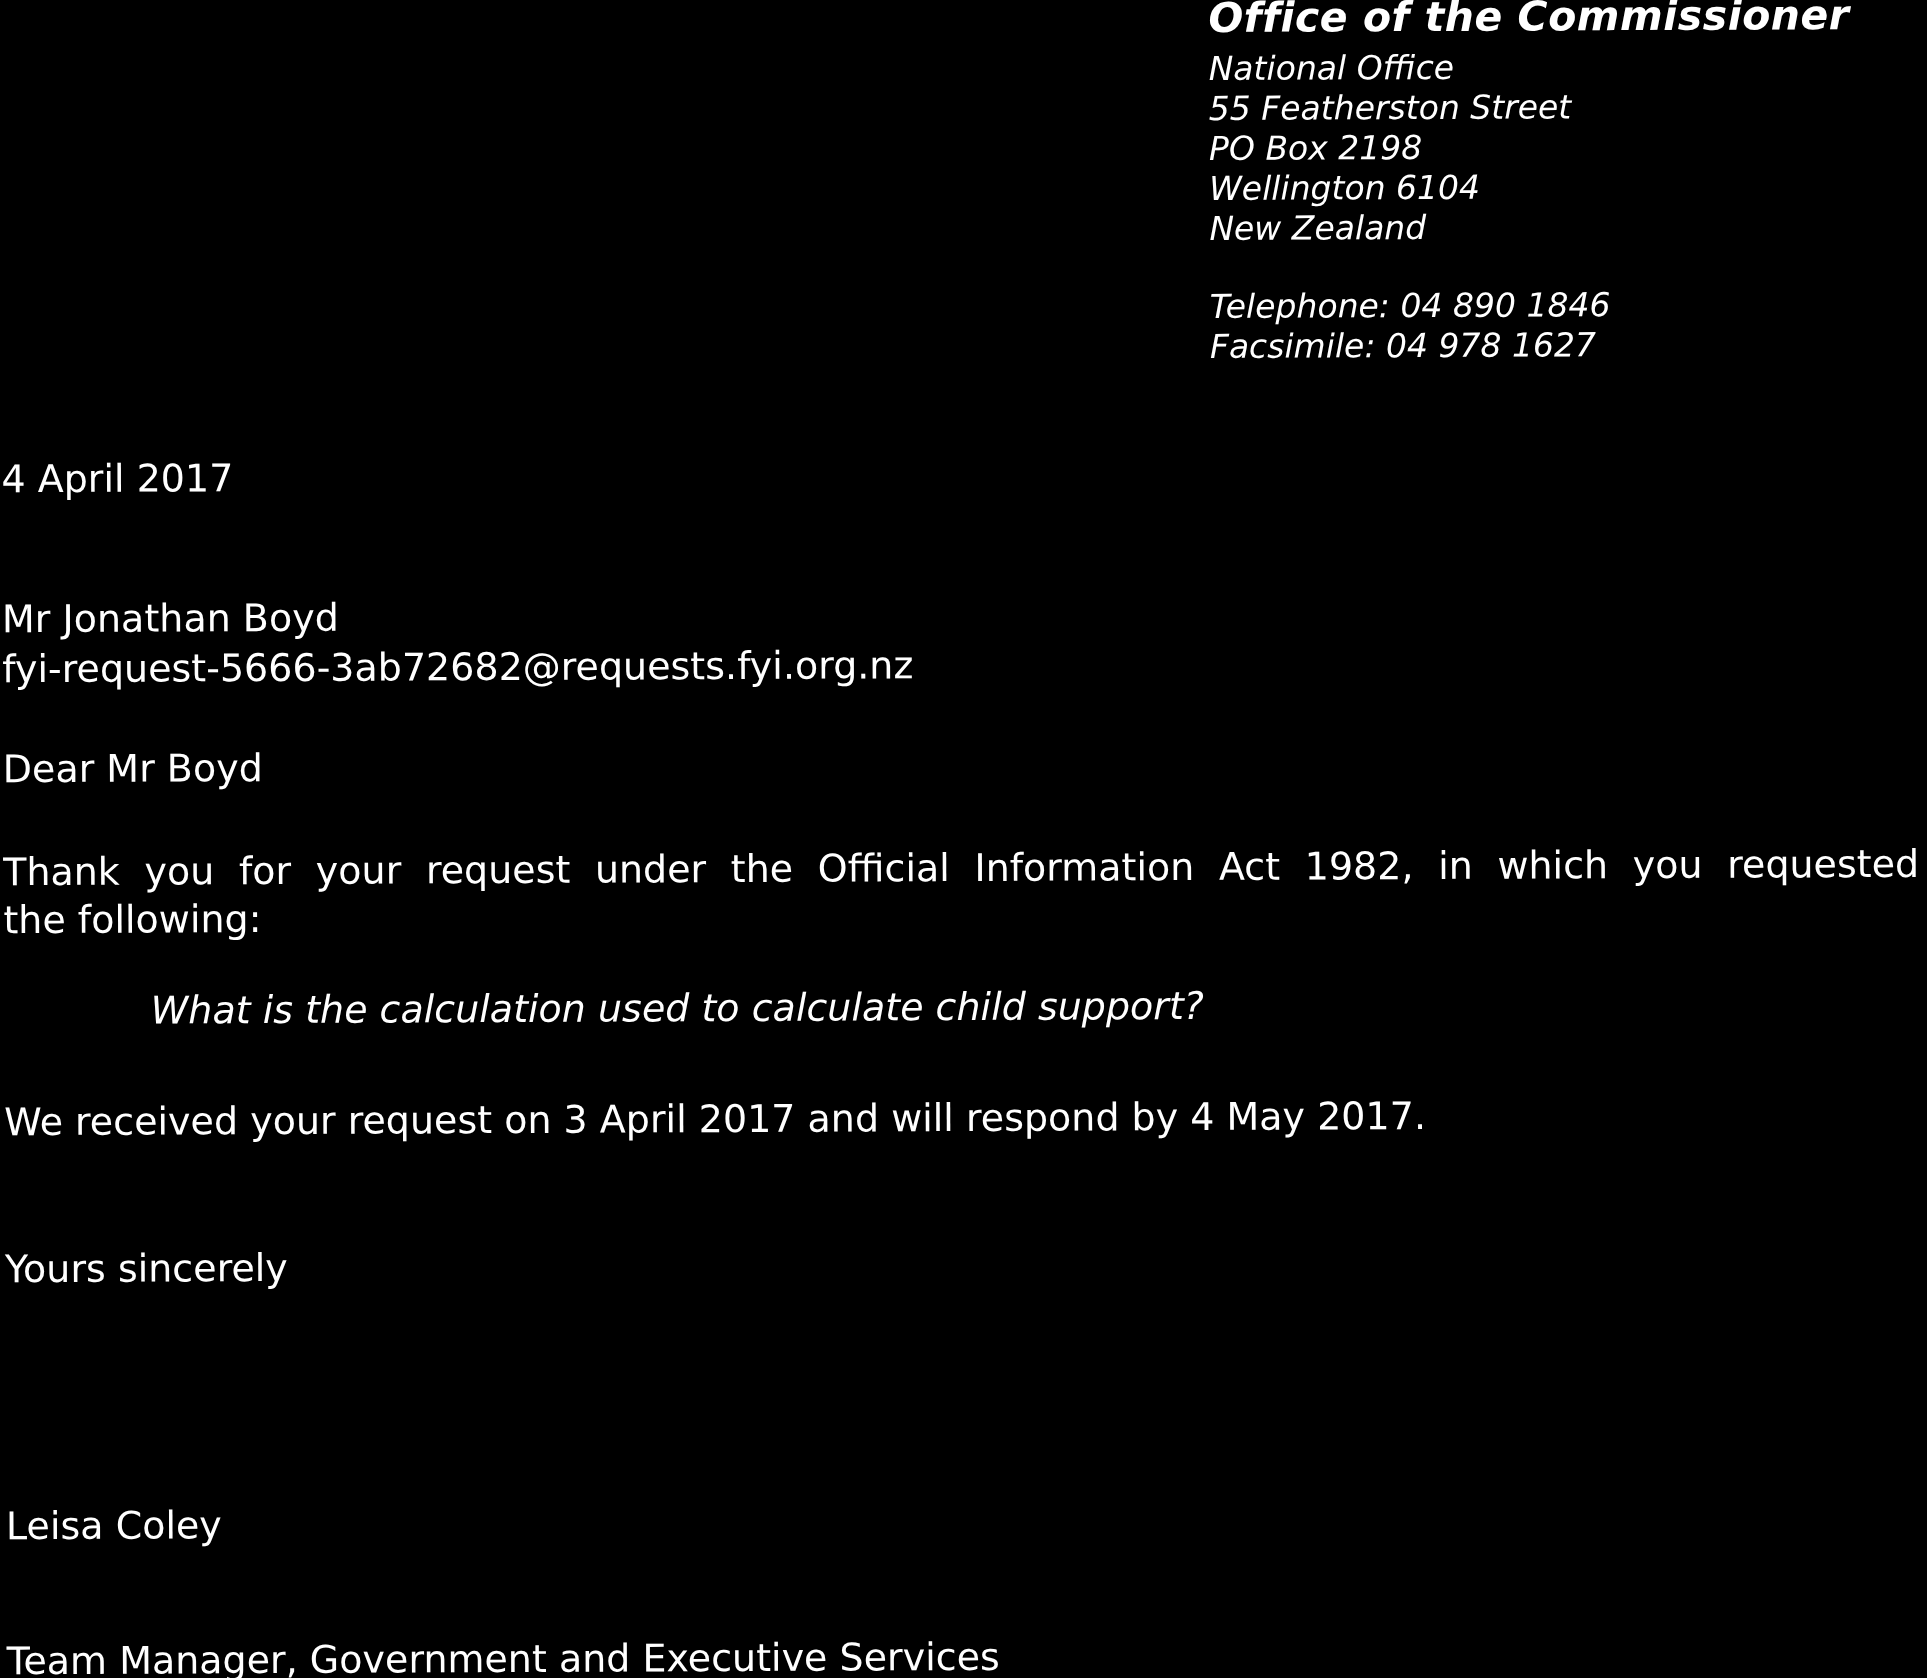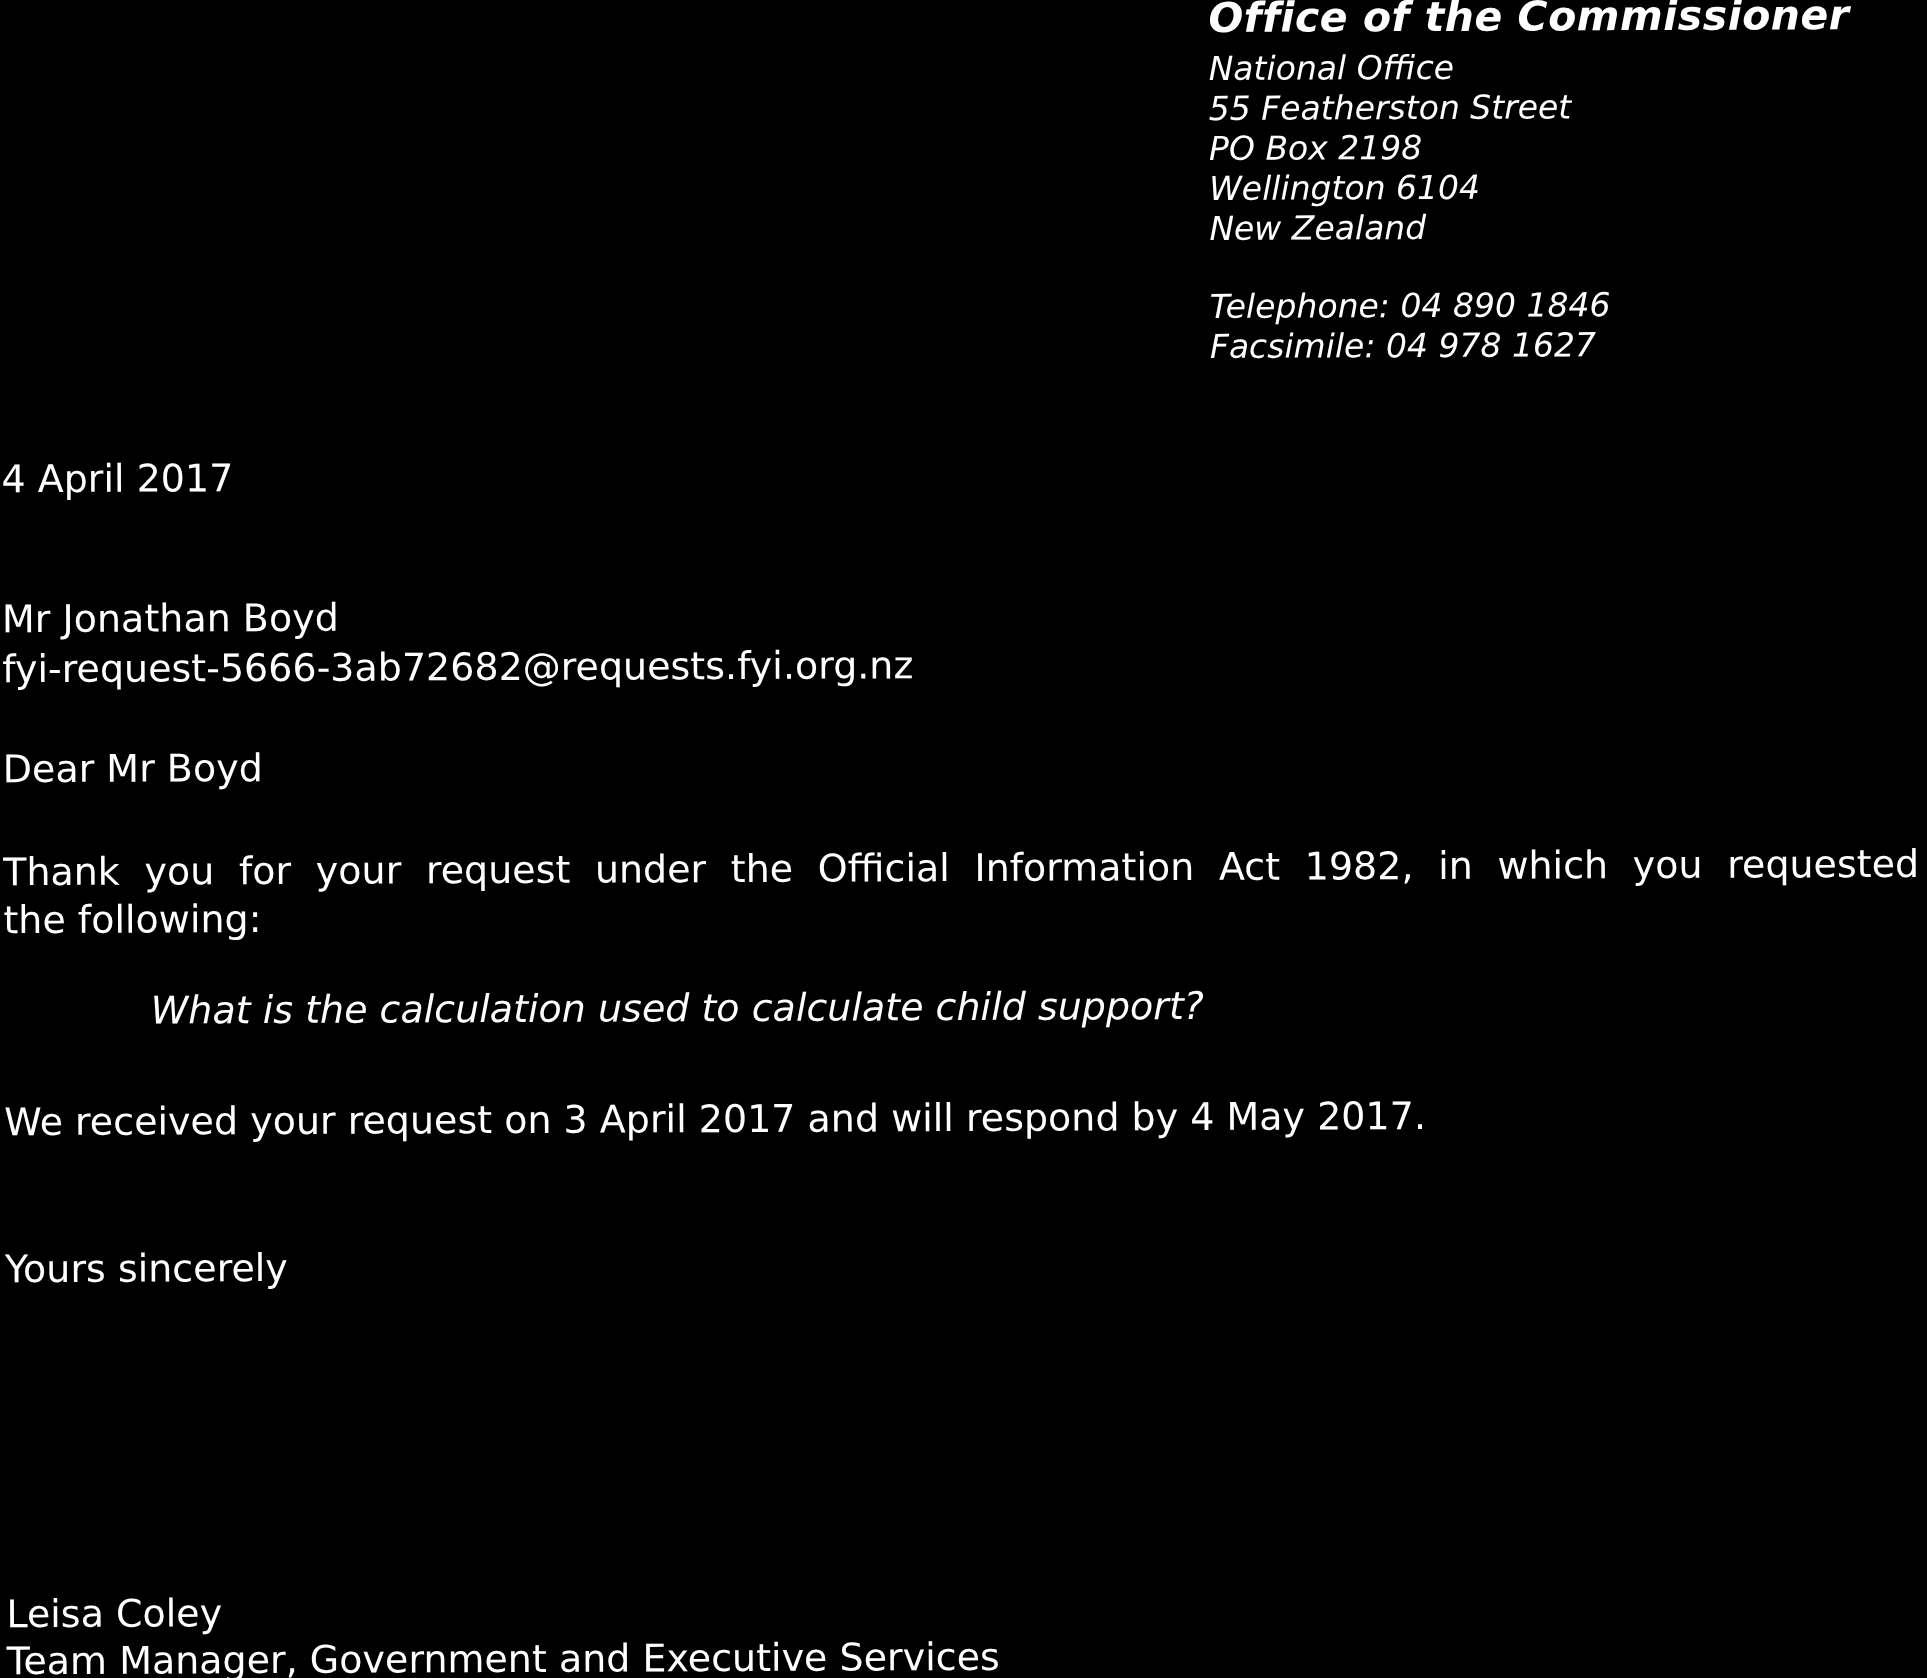--- a/index.html
+++ b/index.html
@@ -70,21 +70,21 @@
 
   .date-line        { top: 450px; }
   .recipient-name   { top: 590px; }
   .recipient-email  { top: 640px; }
   .salutation       { top: 740px; }
   .para1-line1      { top: 843px; }
   .para1-line2      { top: 891px; }
   .quote            { top: 982px; }
   .ack-line         { top: 1093px; }
   .closing          { top: 1240px; }
-  .signatory-name   { top: 1585px; }
+  .signatory-name   { top: 1497px; }
   .signatory-title  { top: 1632px; }
 </style>
 </head>
 <body>
 
 <div class="page">
   <div class="scan">
 
     <div class="letterhead">
       <div class="office-title">Office of the Commissioner</div>

